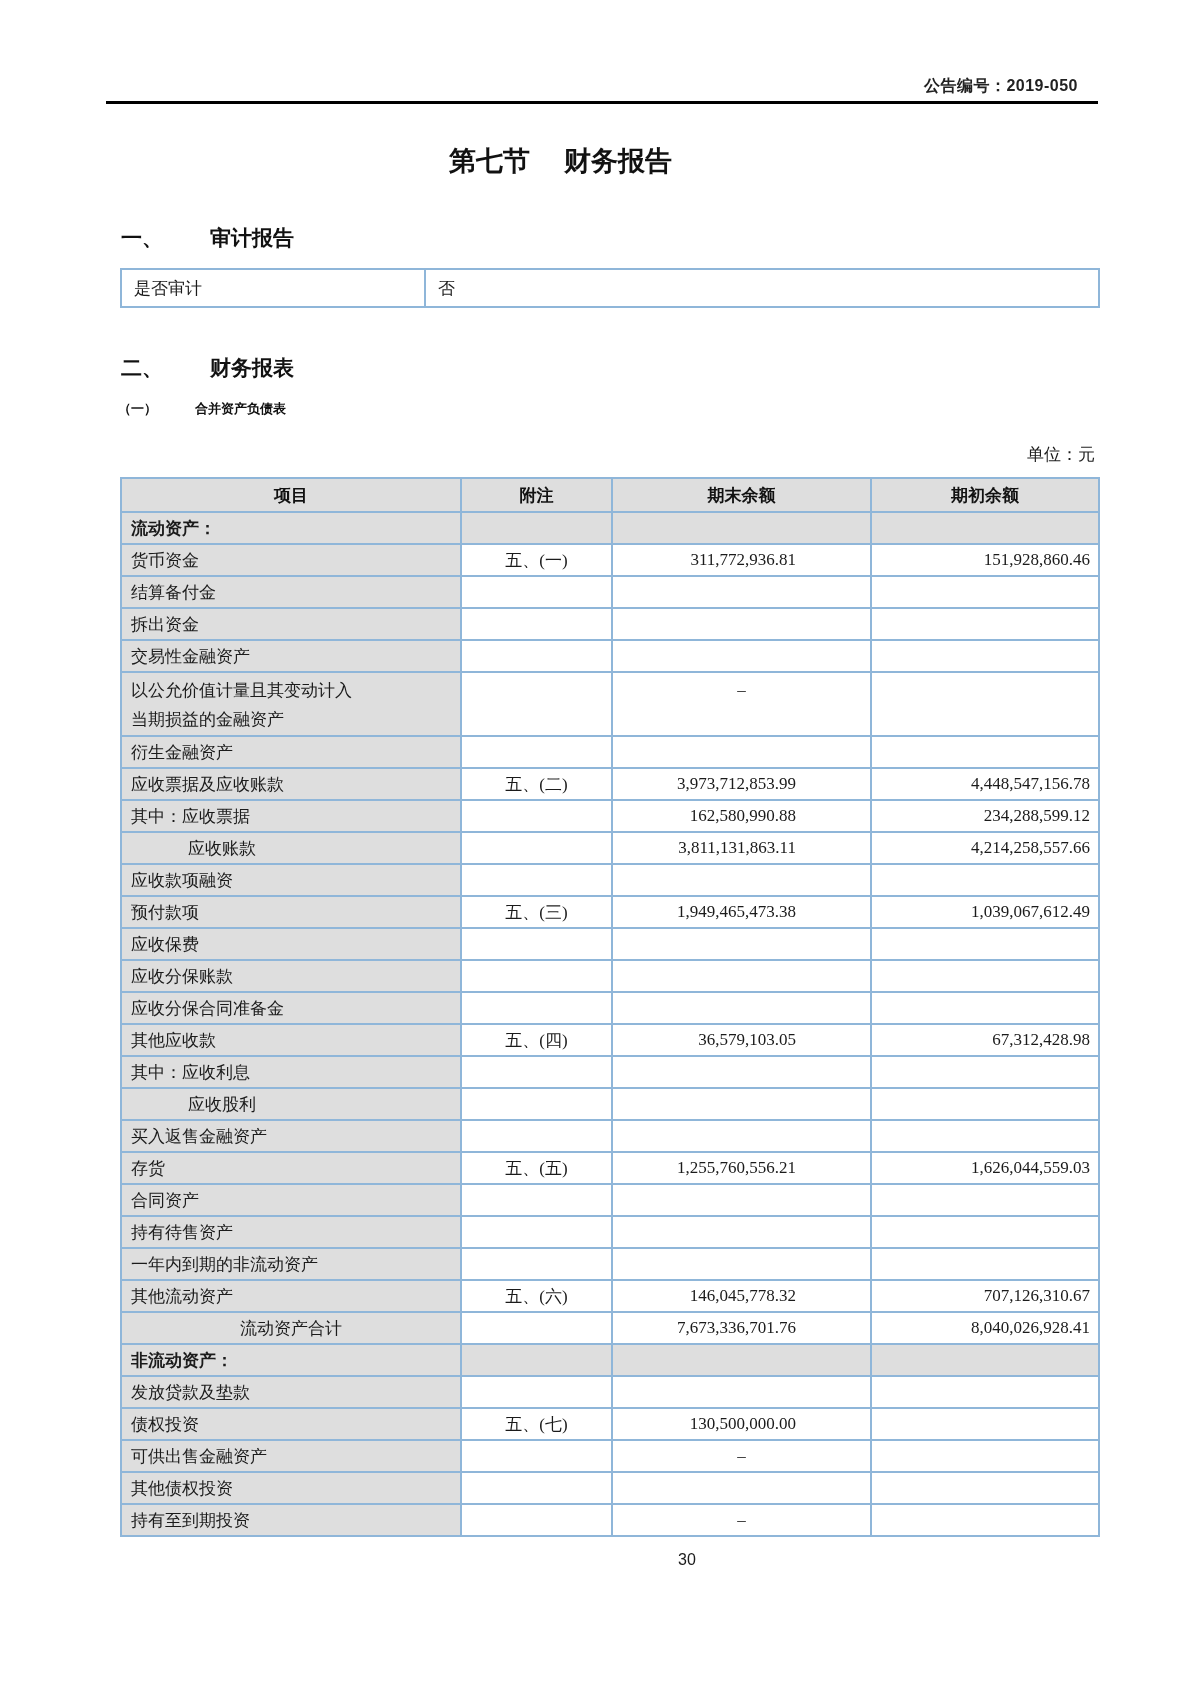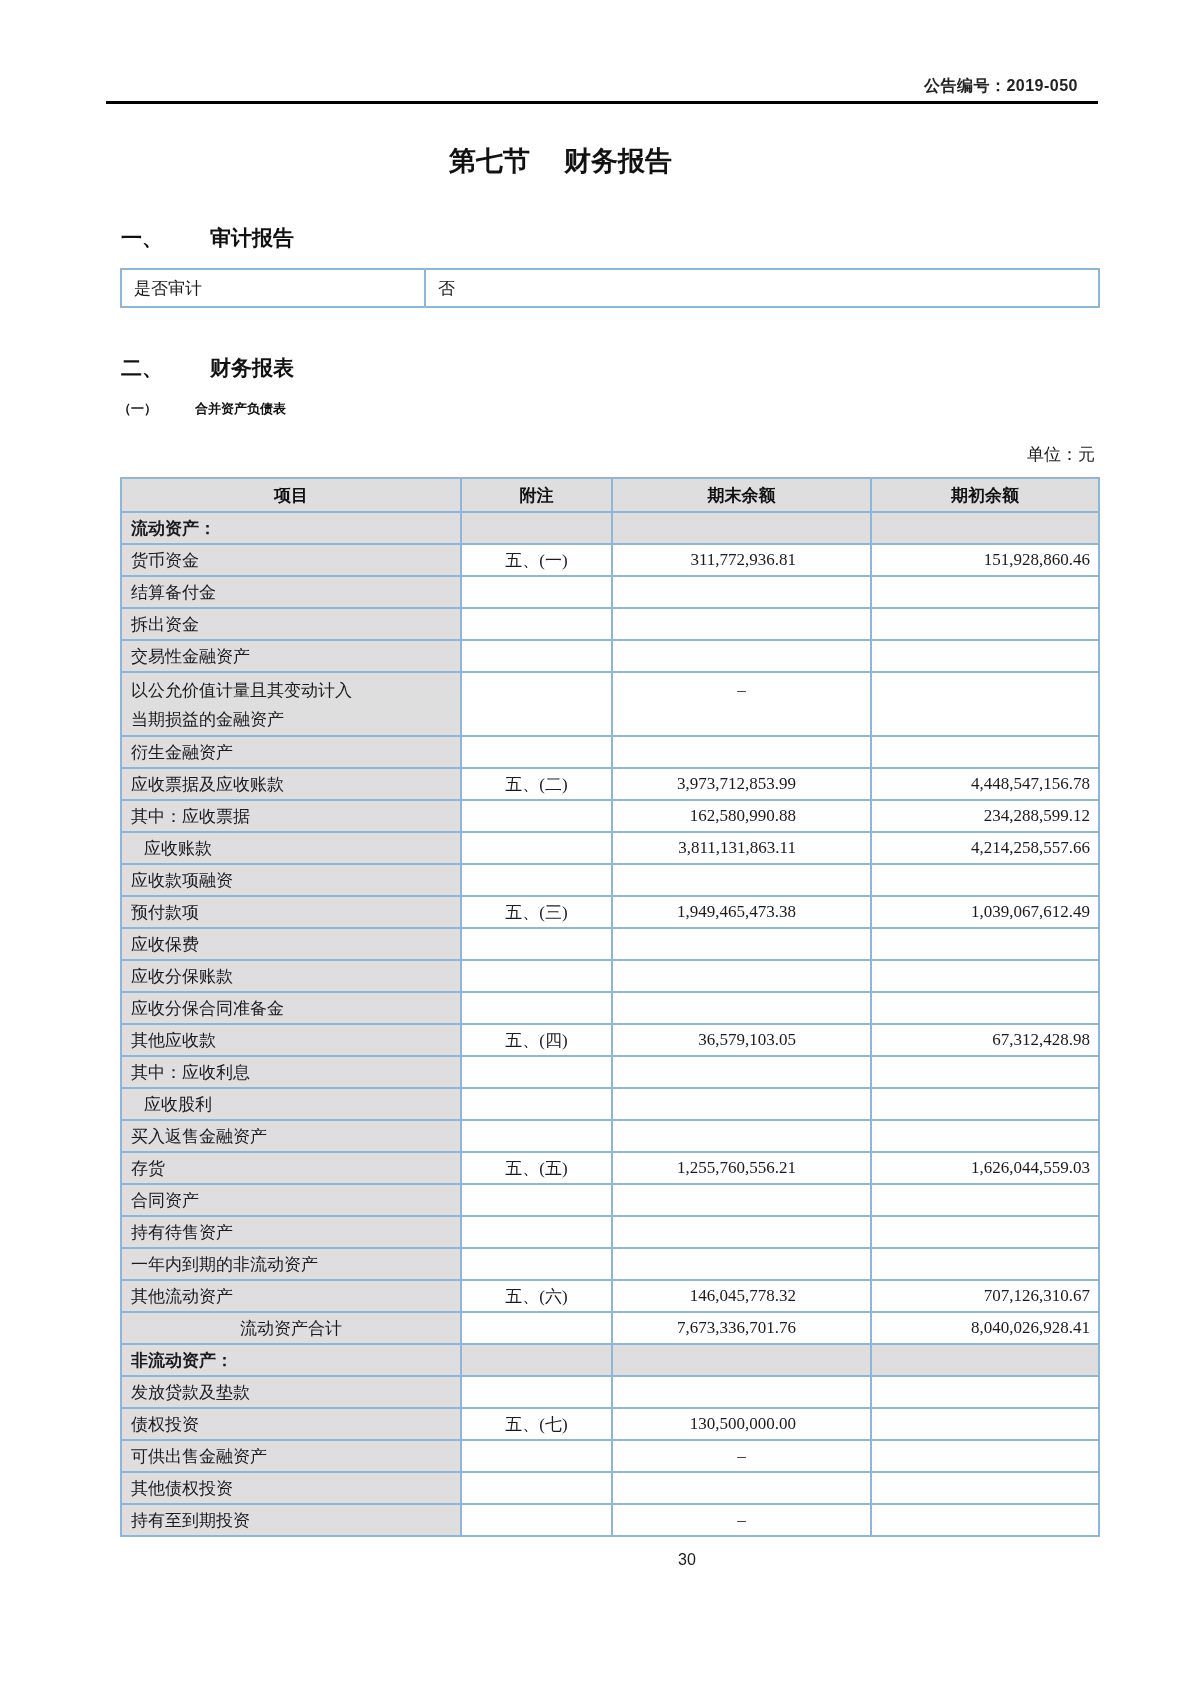--- a/index.html
+++ b/index.html
@@ -63,21 +63,21 @@
     font-size:17px;color:#111;
   }
   .balance-table td{height:32px;font-weight:400;}
   .balance-table td.c-item{
     background:#dedede;text-align:left;padding-left:9px;white-space:normal;
   }
   .balance-table td.c-note{text-align:center;}
   .balance-table td.c-end{text-align:right;padding-right:74px;}
   .balance-table td.c-begin{text-align:right;padding-right:8px;}
   .balance-table td.dash{text-align:center;padding-right:0;}
-  .balance-table td.indent{padding-left:22px;}
+  .balance-table td.indent{padding-left:66px;}
   .balance-table tr.section td{background:#dedede;font-weight:700;}
   .balance-table tr.section td.c-item{padding-left:9px;}
   .balance-table tr.total td.c-item{text-align:center;padding-left:0;font-weight:400;}
   .balance-table tr.tall td{height:64px;}
   .balance-table tr.tall td.c-item{
     vertical-align:top;padding-top:4px;padding-right:106px;line-height:1.7;
   }
   .balance-table tr.tall td.c-end{vertical-align:top;padding-top:7px;}
   .page-number{
     position:absolute;top:1551px;left:678px;

